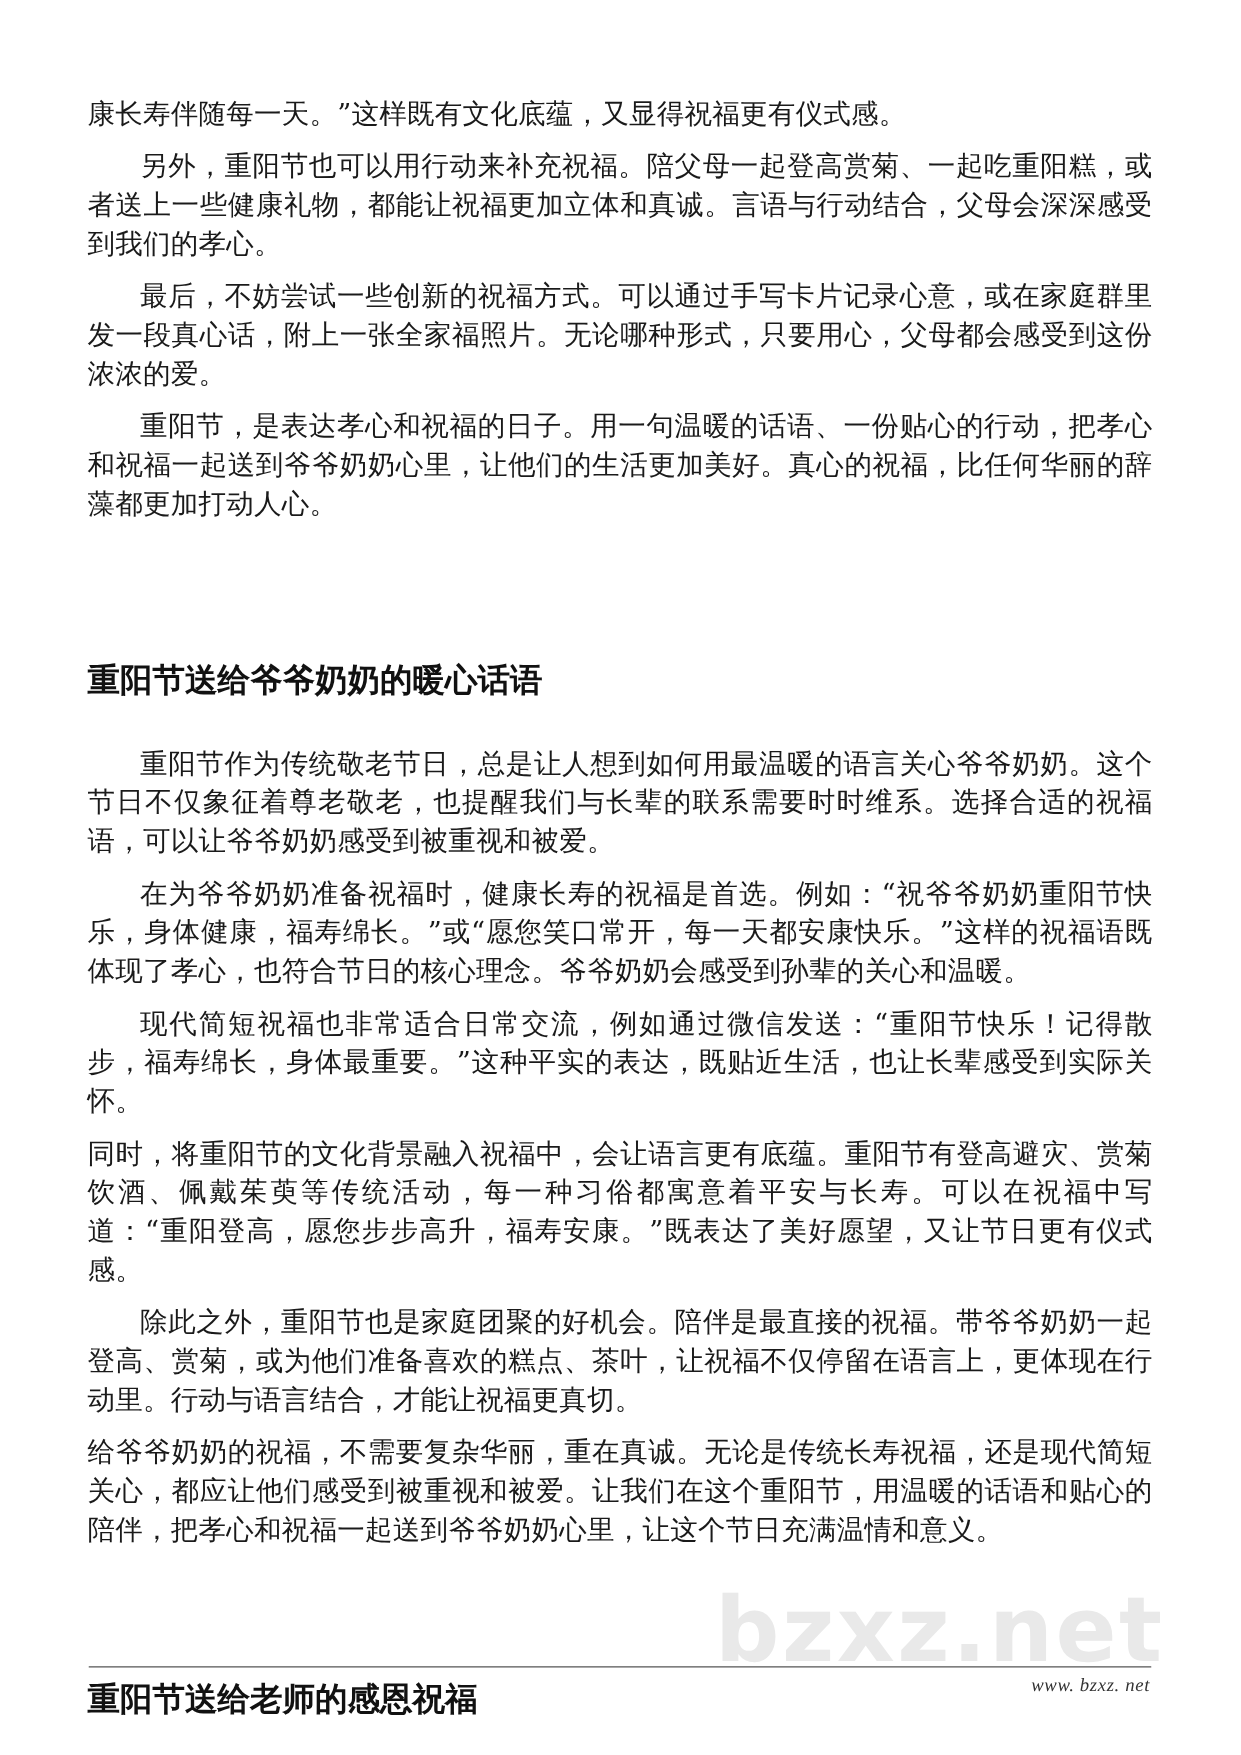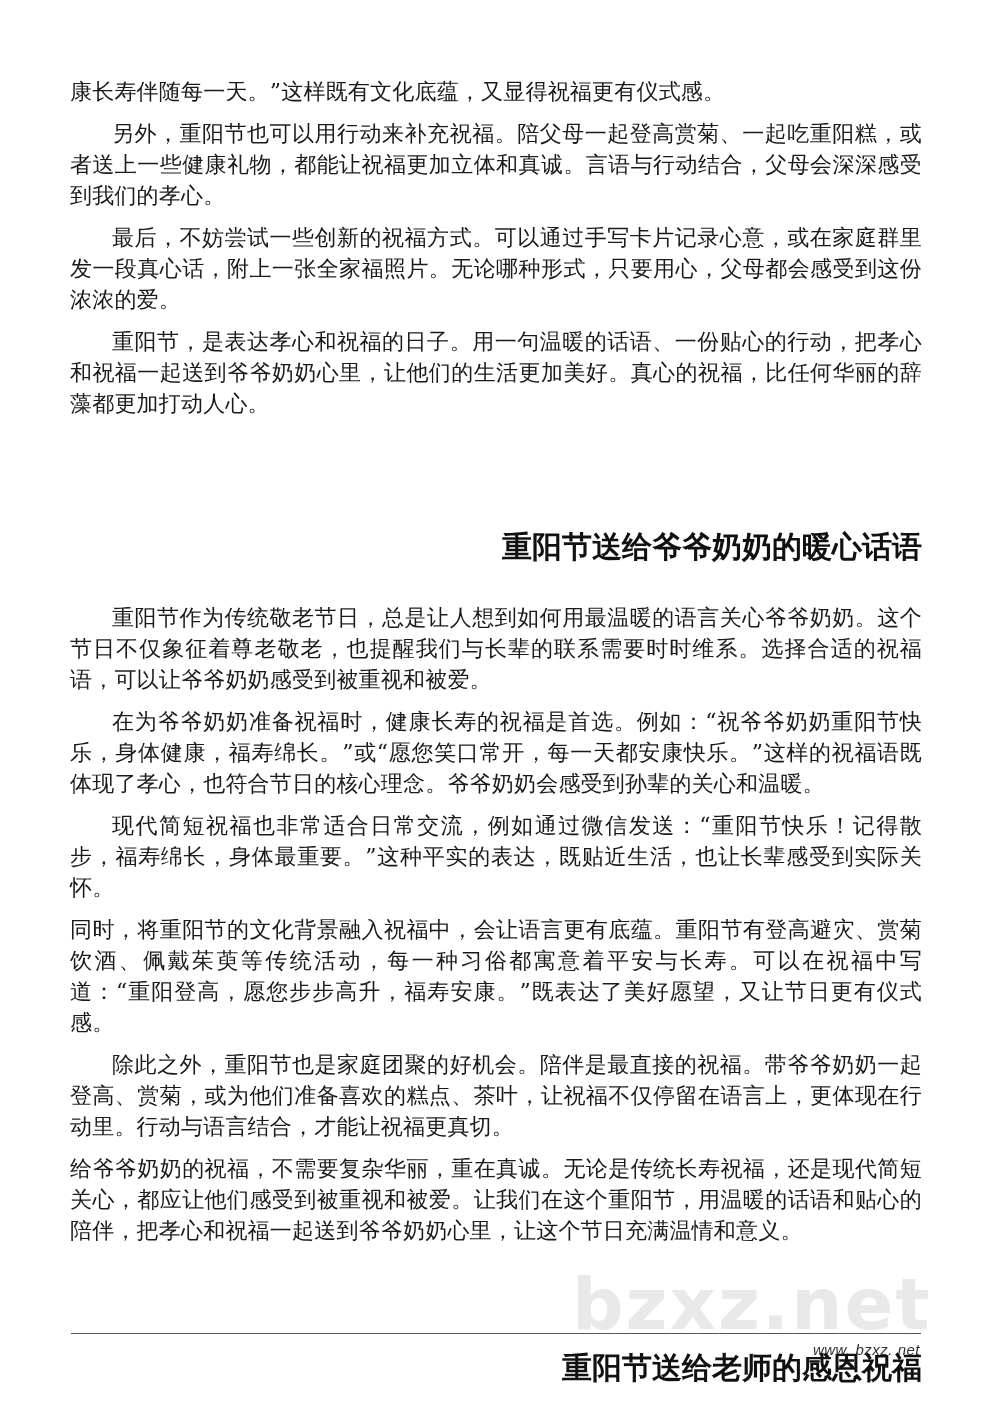--- a/index.html
+++ b/index.html
@@ -3,30 +3,30 @@
 <meta charset="utf-8">
 <style>
   html, body { margin: 0; padding: 0; background: #ffffff; }
   body { width: 993px; height: 1404px; position: relative; overflow: hidden;
          font-family: "DejaVu Serif", "Liberation Serif", serif; color: #1a1a1a; }
   .page { position: absolute; left: 70px; top: 76px; width: 852px; }
   .para { font-size: 22px; line-height: 31px; margin: 0 0 11px 0; text-align: justify;
           letter-spacing: 0.2px; }
   .para.indent { text-indent: 42px; }
   .heading { font-family: "DejaVu Sans", "Liberation Sans", sans-serif; font-weight: bold;
-             font-size: 30px; text-align: right; margin: 0; color: #111; }
+             font-size: 26px; text-align: left; margin: 0; color: #111; }
   .h1 { margin-top: 108px; margin-bottom: 34px; }
   .h2 { margin-top: 102px; margin-bottom: 34px; }
   .watermark { position: absolute; left: 572px; top: 1268px; font-family: "DejaVu Sans", "Liberation Sans", sans-serif;
                font-weight: bold; font-size: 72px; color: #e9e9e9; letter-spacing: 2px; z-index: 0;
                line-height: 1; }
   .page { z-index: 1; }
   .footer-line { position: absolute; left: 71px; top: 1333px; width: 850px; height: 0;
                  border-top: 1.5px solid #555; }
-  .footer-url { position: absolute; right: 73px; top: 1341px; font-family: Liberation Sans, sans-serif;
+  .footer-url { position: absolute; right: 73px; top: 1341px; font-family: Liberation Serif, serif;
                 font-style: italic; font-size: 15px; color: #333; letter-spacing: 0.5px; }
 </style>
 </head>
 <body>
 
 <div class="watermark">bzxz.net</div>
 
 <div class="page">
   <p class="para">康长寿伴随每一天。”这样既有文化底蕴，又显得祝福更有仪式感。</p>
   <p class="para indent">另外，重阳节也可以用行动来补充祝福。陪父母一起登高赏菊、一起吃重阳糕，或者送上一些健康礼物，都能让祝福更加立体和真诚。言语与行动结合，父母会深深感受到我们的孝心。</p>

